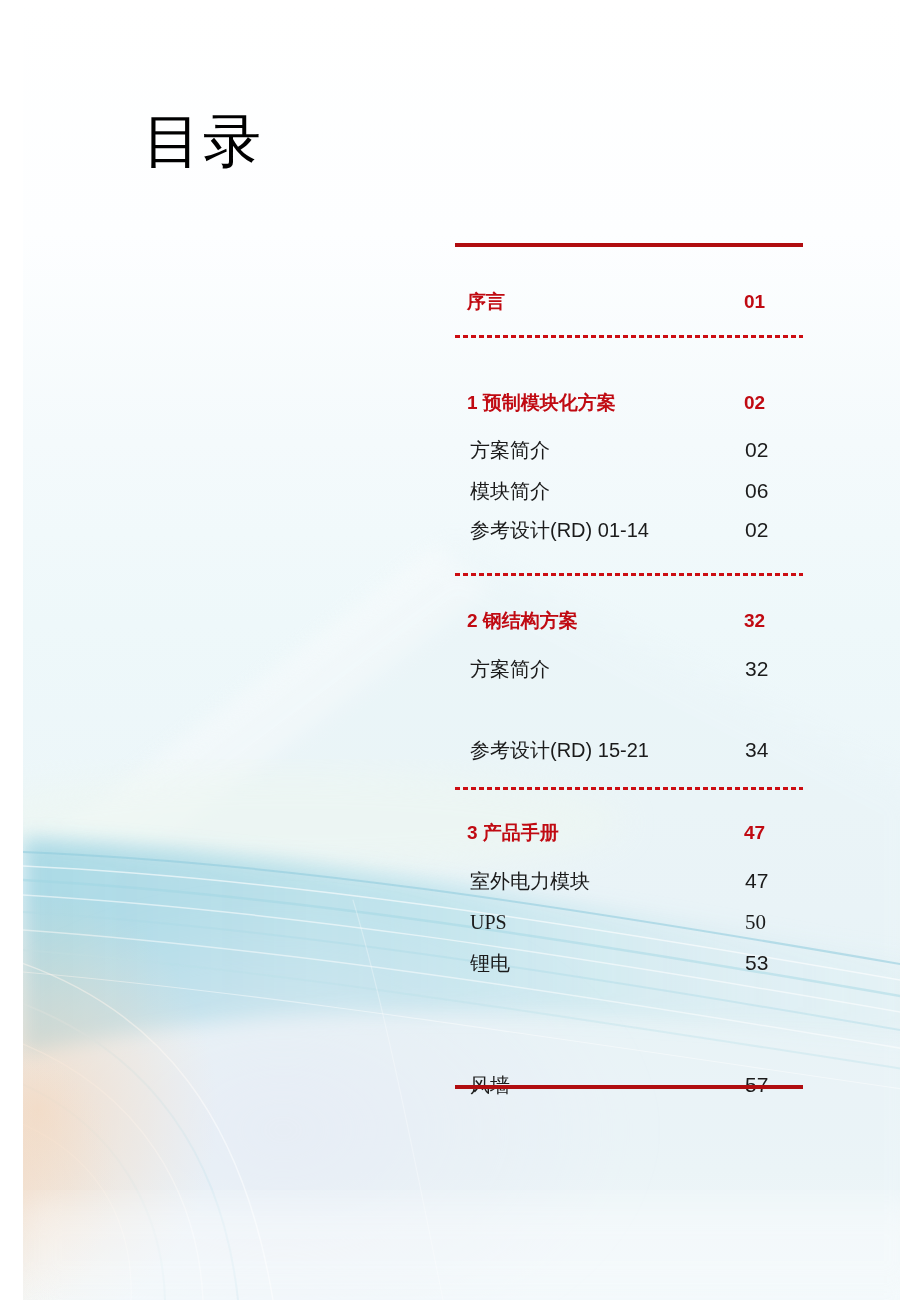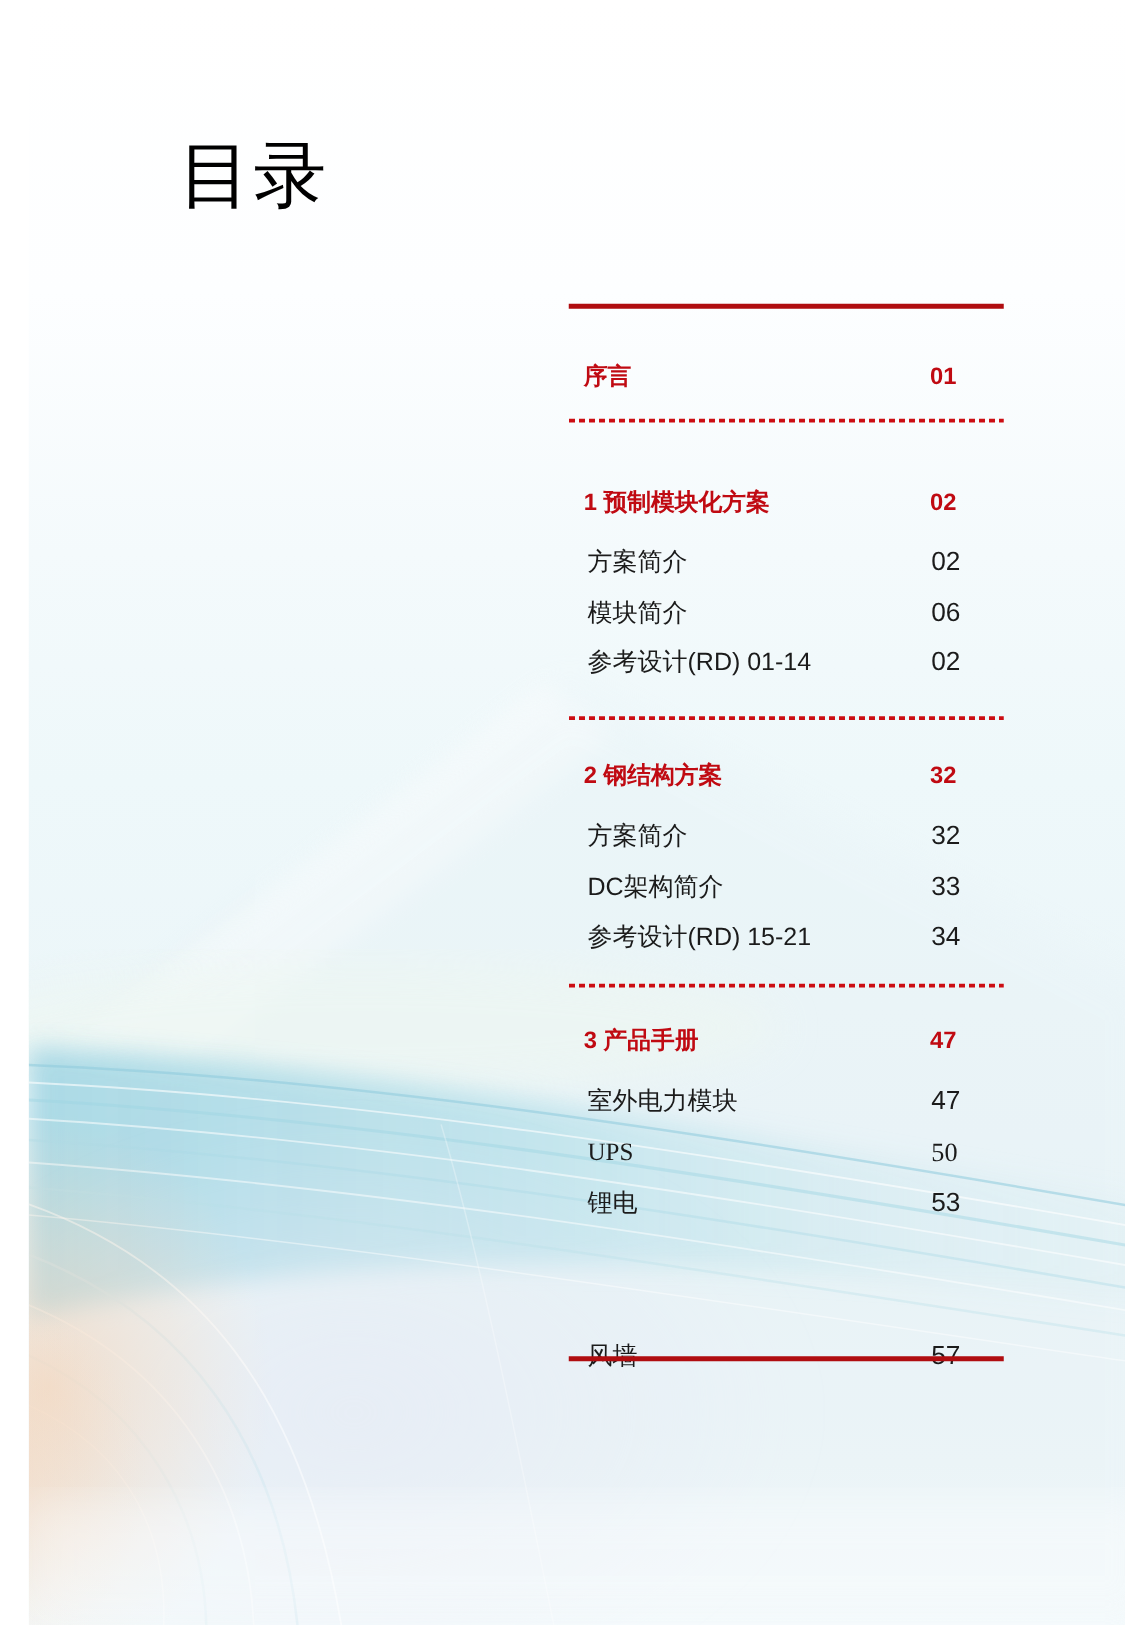--- a/index.html
+++ b/index.html
@@ -175,24 +175,20 @@
     <div class="rule-dashed" style="top:330px;"></div>
 
     <div class="toc-row row-head" style="top:361px;">
       <span class="lab">2 钢结构方案</span>
       <span class="pg">32</span>
     </div>
     <div class="toc-row row-item" style="top:411px;">
       <span class="lab">方案简介</span>
       <span class="pg">32</span>
     </div>
-    <div class="toc-row row-item" style="top:452px;">
-      <span class="lab">DC架构简介</span>
-      <span class="pg">33</span>
-    </div>
     <div class="toc-row row-item" style="top:492px;">
       <span class="lab">参考设计(RD) 15-21</span>
       <span class="pg">34</span>
     </div>
 
     <div class="rule-dashed" style="top:544px;"></div>
 
     <div class="toc-row row-head" style="top:573px;">
       <span class="lab">3 产品手册</span>
       <span class="pg">47</span>

